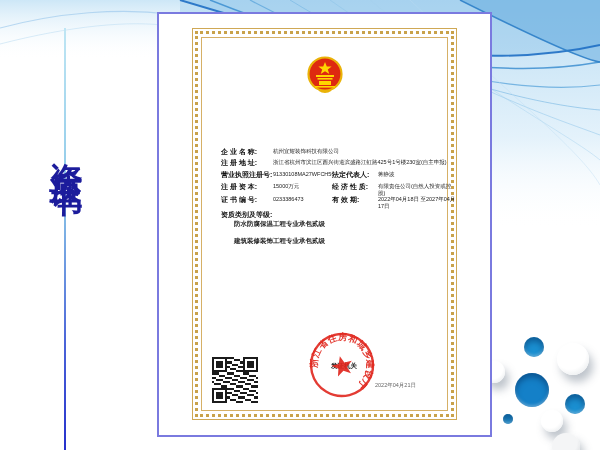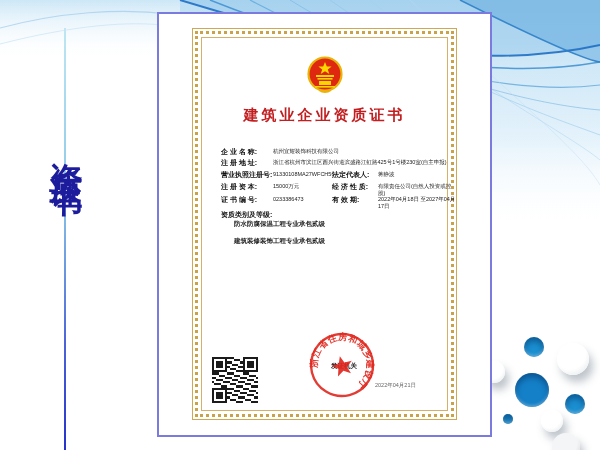--- a/index.html
+++ b/index.html
@@ -95,21 +95,20 @@
       <circle cx="18" cy="18" r="16.5" fill="#de2910" stroke="#eab308" stroke-width="2.2"></circle>
       <polygon points="18,6 19.8,10.6 24.6,10.6 20.8,13.4 22.3,18 18,15.2 13.7,18 15.2,13.4 11.4,10.6 16.2,10.6" fill="#ffd700"></polygon>
       <rect x="9" y="19" width="18" height="2" fill="#ffd700"></rect>
       <rect x="10.5" y="22" width="15" height="1.6" fill="#ffd700"></rect>
       <rect x="12" y="25" width="12" height="4" fill="#ffd700"></rect>
       <rect x="8" y="30" width="20" height="1.6" fill="#ffd700"></rect>
       <path d="M12,34 q6,4 12,0" stroke="#eab308" stroke-width="2" fill="none"></path>
     </svg>
   </div>
 
-  <div class="cert-title">建筑业企业资质证书</div>
 
   <div class="frow" style="top:133px">
     <span class="flabel w1">企 业 名 称:</span><span class="fval">杭州宜耀装饰科技有限公司</span>
   </div>
   <div class="frow" style="top:144px">
     <span class="flabel w1">注 册 地 址:</span><span class="fval" style="max-width:182px;white-space:normal;">浙江省杭州市滨江区西兴街道滨盛路江虹路425号1号楼230室(自主申报)</span>
   </div>
   <div class="frow" style="top:156px">
     <span class="flabel w1">营业执照注册号:</span><span class="fval">91330108MA27WFCH50</span>
   </div>

